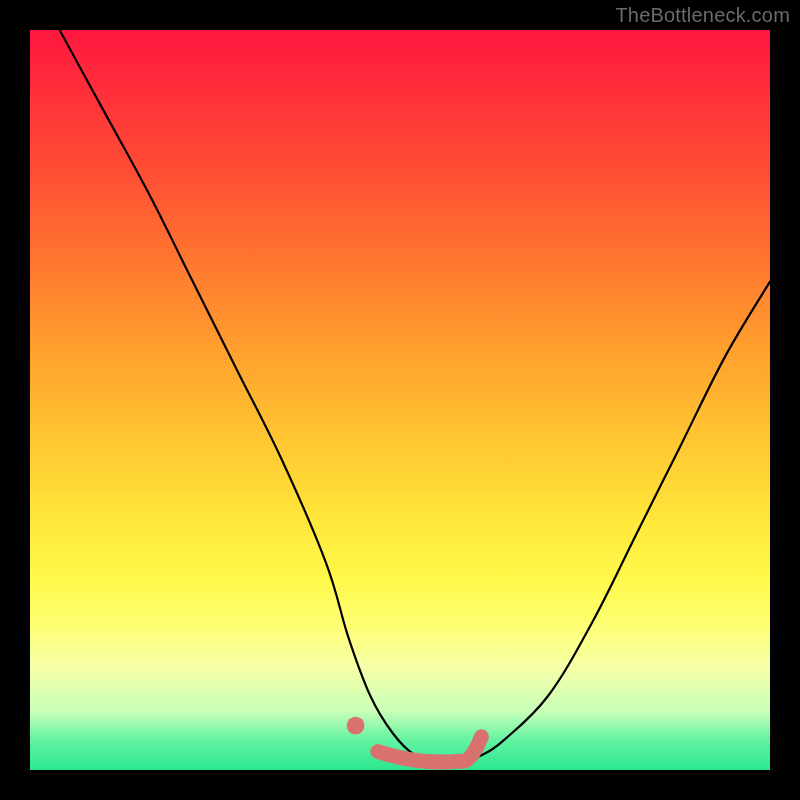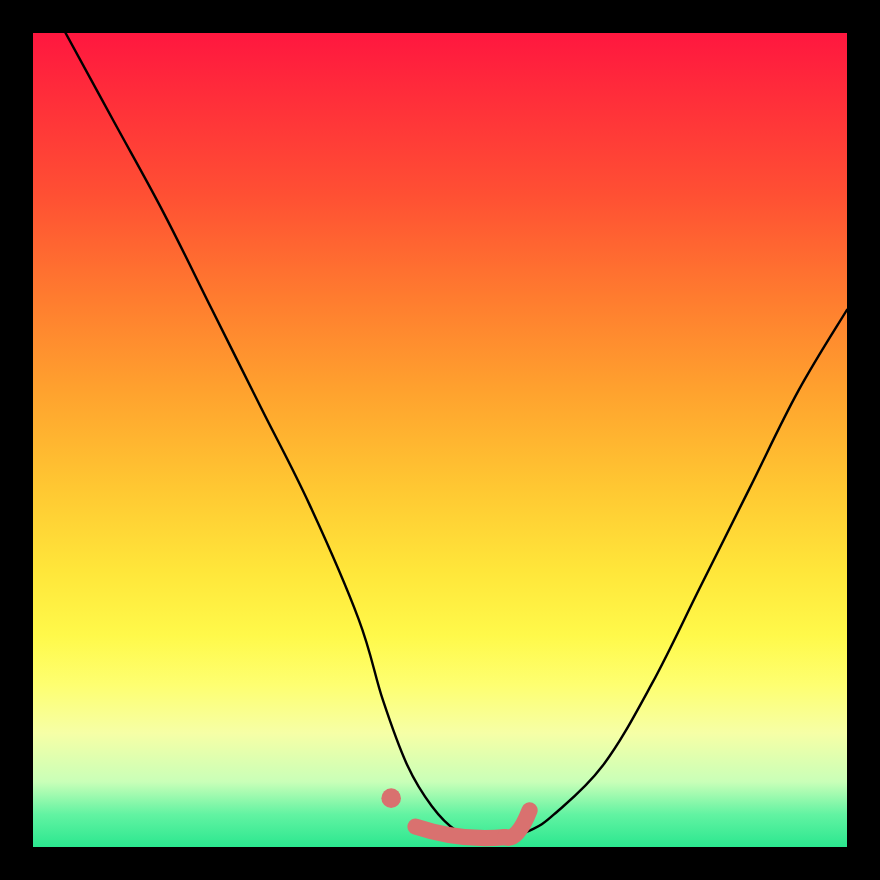--- a/index.html
+++ b/index.html
@@ -55,20 +55,21 @@
     left: 0; top: 0;
     width: 740px; height: 740px;
     pointer-events: none;
   }
 </style>
 </head>
 <body>
 
 <div class="frame">
 
+  <div class="watermark">TheBottleneck.com</div>
 
   <div class="plot">
     <svg class="curve" viewBox="0 0 740 740" preserveAspectRatio="none">
       <path id="curve-path" fill="none" stroke="#000000" stroke-width="2.2" stroke-linecap="round" stroke-linejoin="round" d="M 29.6 0.0 C 37.6 14.7, 58.0 52.1, 74.0 81.4 C 90.0 110.7, 102.4 132.2, 118.4 162.8 C 134.4 193.4, 146.8 219.6, 162.8 251.6 C 178.8 283.6, 191.2 308.4, 207.2 340.4 C 223.2 372.4, 235.6 394.6, 251.6 429.2 C 267.6 463.8, 284.0 500.8, 296.0 532.8 C 308.0 564.8, 310.2 582.8, 318.2 606.8 C 326.2 630.8, 332.4 648.7, 340.4 666.0 C 348.4 683.3, 354.6 692.3, 362.6 703.0 C 370.6 713.7, 376.8 719.9, 384.8 725.2 C 392.8 730.5, 399.0 731.3, 407.0 732.6 C 415.0 733.9, 421.2 733.9, 429.2 732.6 C 437.2 731.3, 443.4 729.2, 451.4 725.2 C 459.4 721.2, 461.6 721.1, 473.6 710.4 C 485.6 699.7, 502.0 687.3, 518.0 666.0 C 534.0 644.7, 546.4 621.3, 562.4 592.0 C 578.4 562.7, 590.8 535.2, 606.8 503.2 C 622.8 471.2, 635.2 446.4, 651.2 414.4 C 667.2 382.4, 679.6 354.9, 695.6 325.6 C 711.6 296.3, 732.0 264.9, 740.0 251.6"></path>
       <g id="markers">
           <circle cx="325.6" cy="695.6" r="8.9" fill="#d9716f"></circle>
           <path d="M 347.8 721.5 Q 388.5 735.1 429.2 731.1" fill="none" stroke="#d9716f" stroke-width="14.8" stroke-linecap="round"></path>
           <path d="M 429.2 731.1 Q 440.3 735.1 451.4 706.7" fill="none" stroke="#d9716f" stroke-width="14.8" stroke-linecap="round"></path>
         </g>
     </svg>

